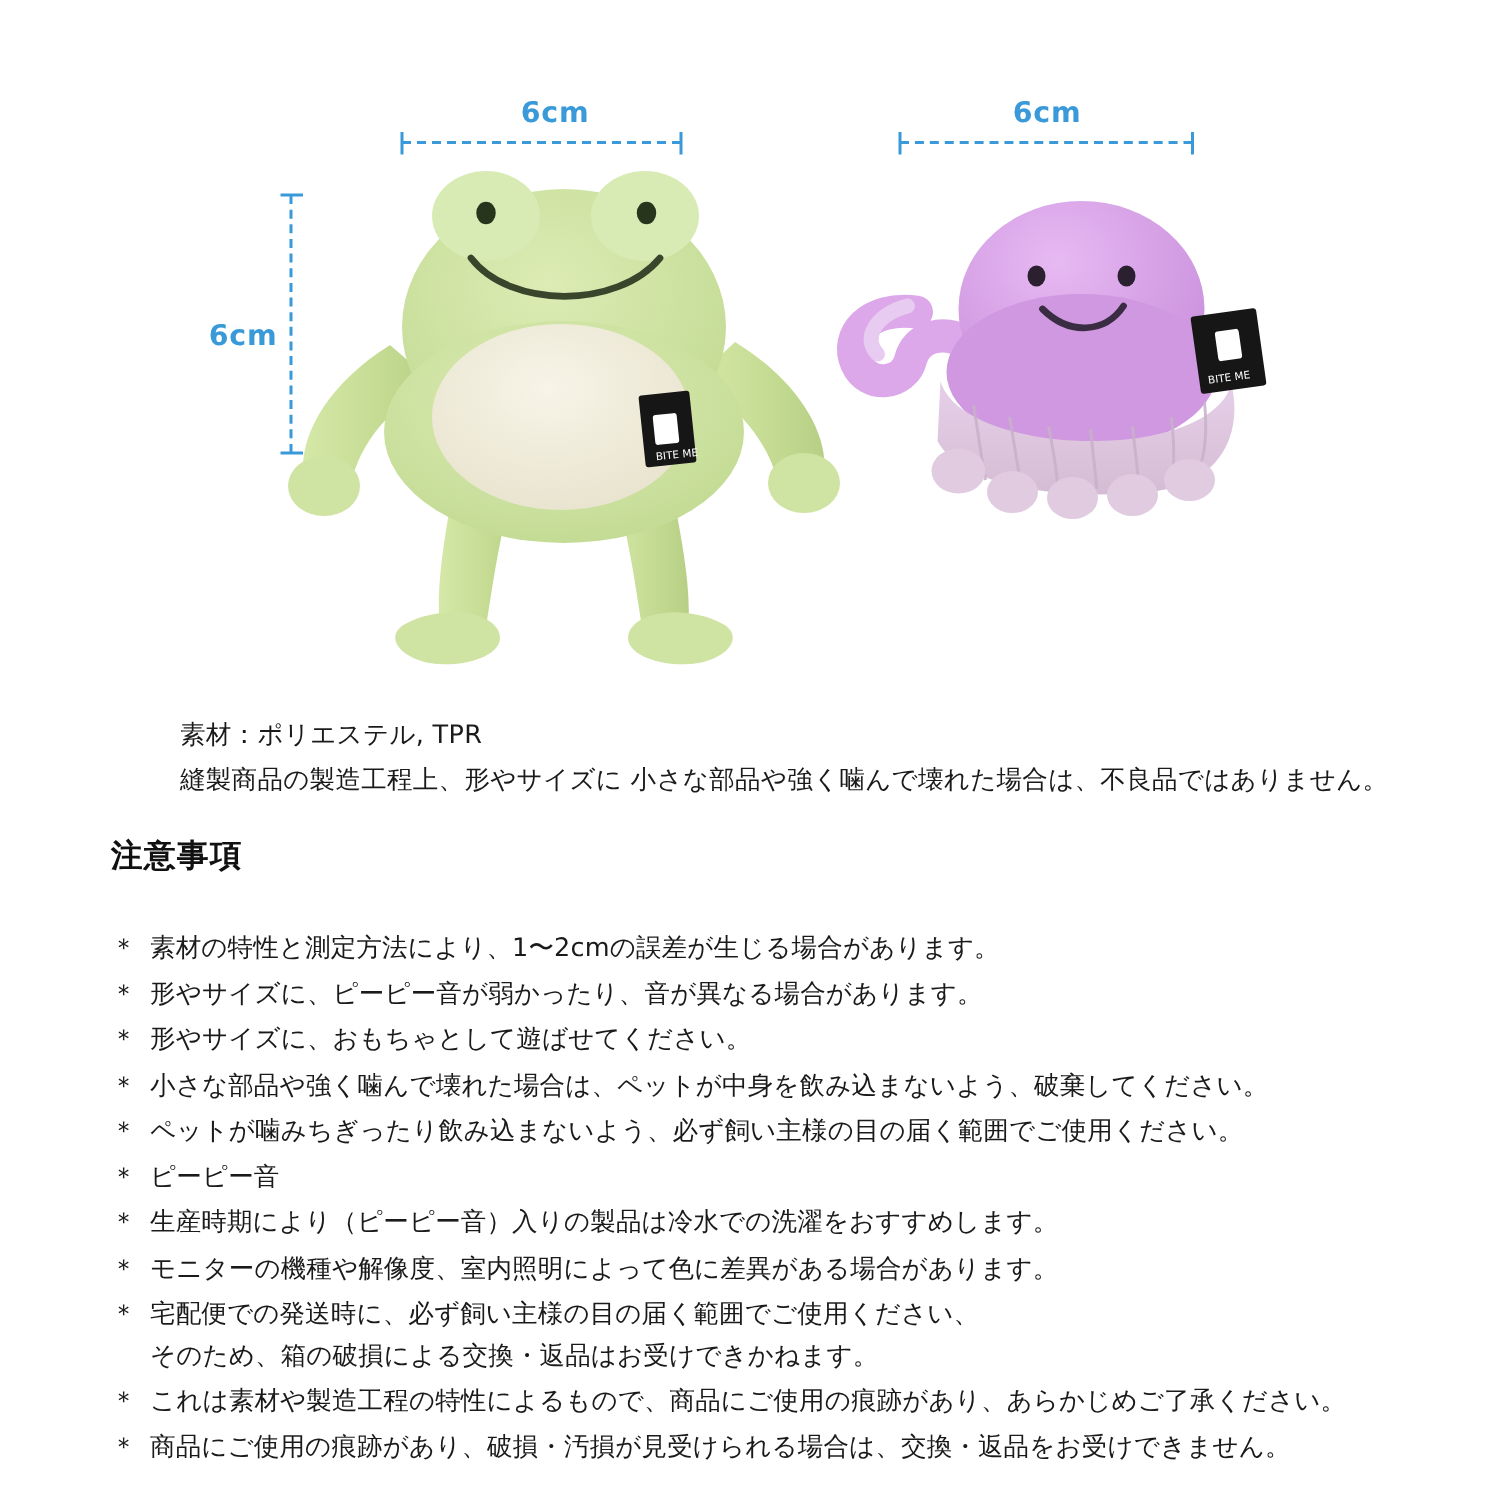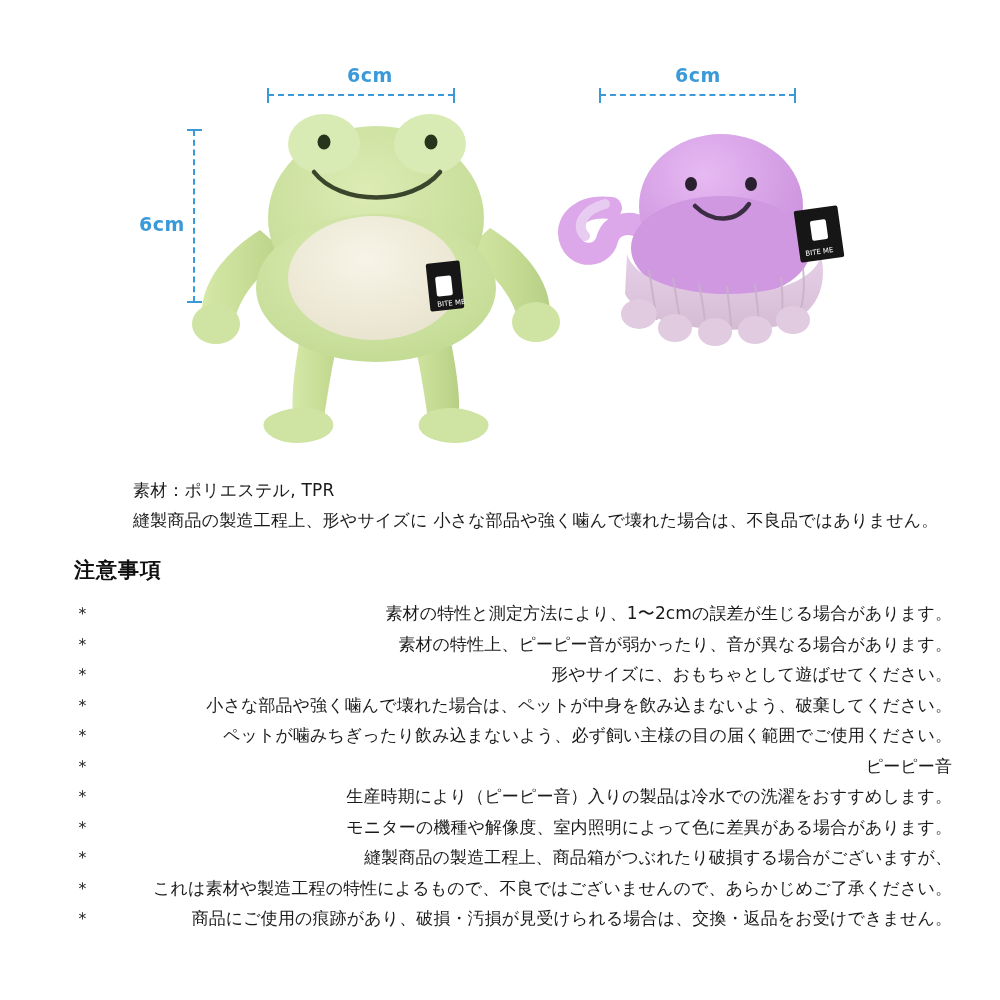--- a/index.html
+++ b/index.html
@@ -88,40 +88,40 @@
   .rule-frog-top { left: 268px; top: 94px; width: 186px; }
   .rule-octo-top { left: 600px; top: 94px; width: 195px; }
   .rule-frog-left { left: 193px; top: 130px; height: 172px; }
 
   
   .plush { position: absolute; }
 
   
   .material-block {
     position: absolute;
-    left: 133px;
+    left: 120px;
     top: 476px;
     font-size: 17px;
     line-height: 1.75;
     color: #1a1a1a;
     letter-spacing: 0.2px;
   }
 
   
   .notice {
     position: absolute;
     left: 72px;
     top: 556px;
     width: 880px;
   }
   .notice-title {
     font-size: 21px;
     font-weight: bold;
     color: #111;
-    margin: 0 0 16px 2px;
+    margin: 0 0 35px 2px;
     letter-spacing: 1px;
   }
   .notice-list {
     list-style: none;
     margin: 0;
     padding: 0;
   }
   .notice-item {
     display: flex;
     align-items: flex-start;
@@ -133,21 +133,21 @@
   .bullet {
     width: 26px;
     flex: 0 0 26px;
     color: #1a1a1a;
     font-size: 17px;
     line-height: 1.62;
     text-align: left;
     padding-left: 2px;
   }
   .notice-text { flex: 1 1 auto; }
-  .notice-text .line { display: block; text-align: right; }
+  .notice-text .line { display: block; }
 </style>
 </head>
 <body>
 
 <div class="product-area">
 
   <div class="dim dim-top-frog">6cm</div>
   <div class="h-rule rule-frog-top"></div>
 
   <div class="dim dim-top-octo">6cm</div>
@@ -262,21 +262,21 @@
   <ul class="notice-list">
       <li class="notice-item">
         <span class="bullet">＊</span>
         <span class="notice-text">
           <span class="line">素材の特性と測定方法により、1〜2cmの誤差が生じる場合があります。</span>
         </span>
       </li>
       <li class="notice-item">
         <span class="bullet">＊</span>
         <span class="notice-text">
-          <span class="line">素材の特性上、ピーピー音が弱かったり、音が異なる場合があります。</span>
+          <span class="line">形やサイズに、ピーピー音が弱かったり、音が異なる場合があります。</span>
         </span>
       </li>
       <li class="notice-item">
         <span class="bullet">＊</span>
         <span class="notice-text">
           <span class="line">形やサイズに、おもちゃとして遊ばせてください。</span>
         </span>
       </li>
       <li class="notice-item">
         <span class="bullet">＊</span>
@@ -304,27 +304,28 @@
       </li>
       <li class="notice-item">
         <span class="bullet">＊</span>
         <span class="notice-text">
           <span class="line">モニターの機種や解像度、室内照明によって色に差異がある場合があります。</span>
         </span>
       </li>
       <li class="notice-item">
         <span class="bullet">＊</span>
         <span class="notice-text">
-          <span class="line">縫製商品の製造工程上、商品箱がつぶれたり破損する場合がございますが、</span>
-        </span>
-      </li>
-      <li class="notice-item">
-        <span class="bullet">＊</span>
-        <span class="notice-text">
-          <span class="line">これは素材や製造工程の特性によるもので、不良ではございませんので、あらかじめご了承ください。</span>
+          <span class="line">宅配便での発送時に、必ず飼い主様の目の届く範囲でご使用ください、</span>
+          <span class="line">そのため、箱の破損による交換・返品はお受けできかねます。</span>
+        </span>
+      </li>
+      <li class="notice-item">
+        <span class="bullet">＊</span>
+        <span class="notice-text">
+          <span class="line">これは素材や製造工程の特性によるもので、商品にご使用の痕跡があり、あらかじめご了承ください。</span>
         </span>
       </li>
       <li class="notice-item">
         <span class="bullet">＊</span>
         <span class="notice-text">
           <span class="line">商品にご使用の痕跡があり、破損・汚損が見受けられる場合は、交換・返品をお受けできません。</span>
         </span>
       </li>
     </ul>
 </div>

